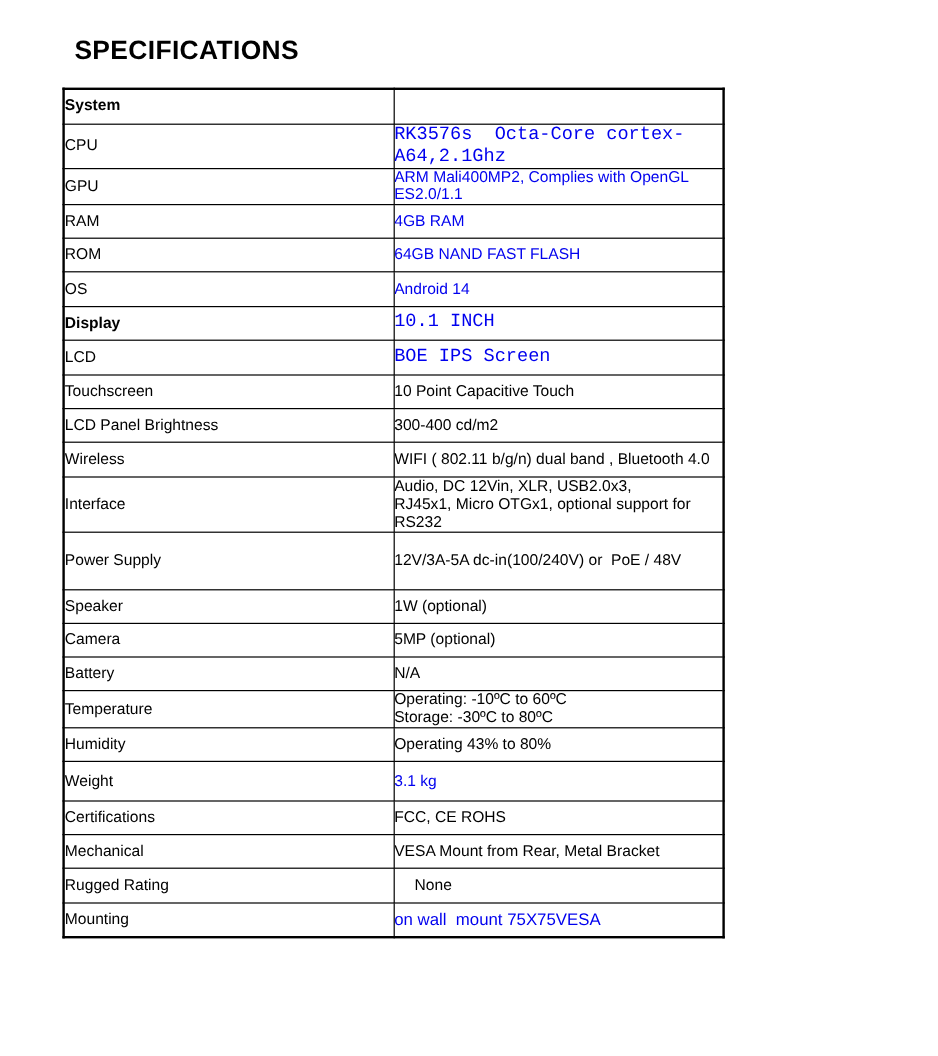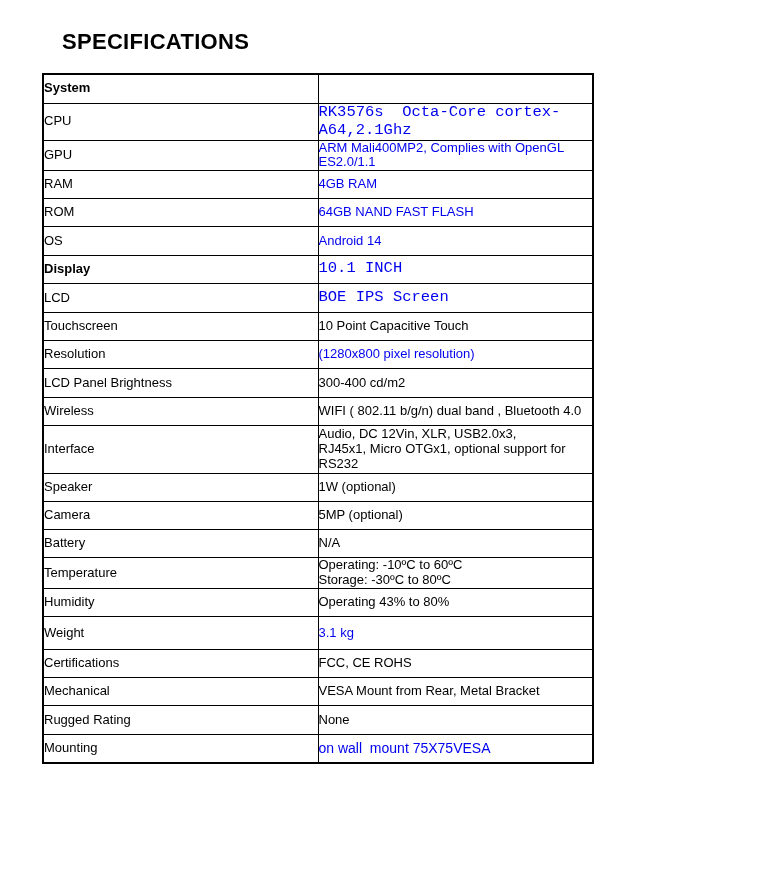--- a/index.html
+++ b/index.html
@@ -17,21 +17,21 @@
     position: absolute;
     left: 62px;
     top: 29px;
     font-size: 22px;
     font-weight: bold;
     letter-spacing: 0.3px;
     white-space: nowrap;
   }
   table.spec-table {
     position: absolute;
-    left: 42px;
+    left: 52px;
     top: 73px;
     width: 552px;
     border-collapse: collapse;
     table-layout: fixed;
     border: 2px solid #000000;
   }
   table.spec-table td {
     border: 1px solid #000000;
     padding: 0;
     vertical-align: middle;
@@ -105,35 +105,35 @@
       </tr>
       <tr>
         <td class="label-cell">LCD</td>
         <td class="value-cell val-lg" style="color: rgb(0, 0, 238);">BOE IPS Screen</td>
       </tr>
       <tr>
         <td class="label-cell">Touchscreen</td>
         <td class="value-cell" style="color: rgb(0, 0, 0);">10 Point Capacitive Touch</td>
       </tr>
       <tr>
-        <td class="label-cell">Resolution</td>
-        <td class="value-cell" style="color: rgb(0, 0, 238);">(1280x800 pixel resolution)</td>
-      </tr>
-      <tr>
         <td class="label-cell">LCD Panel Brightness</td>
         <td class="value-cell" style="color: rgb(0, 0, 0);">300-400 cd/m2</td>
       </tr>
       <tr>
         <td class="label-cell">Wireless</td>
         <td class="value-cell" style="color: rgb(0, 0, 0);">WIFI ( 802.11 b/g/n) dual band , Bluetooth 4.0</td>
       </tr>
       <tr>
         <td class="label-cell">Interface</td>
         <td class="value-cell" style="color: rgb(0, 0, 0);">Audio, DC 12Vin, XLR, USB2.0x3,
 RJ45x1, Micro OTGx1, optional support for RS232</td>
+      </tr>
+      <tr>
+        <td class="label-cell">Power Supply</td>
+        <td class="value-cell" style="color: rgb(0, 0, 0);">12V/3A-5A dc-in(100/240V) or  PoE / 48V</td>
       </tr>
       <tr>
         <td class="label-cell">Speaker</td>
         <td class="value-cell" style="color: rgb(0, 0, 0);">1W (optional)</td>
       </tr>
       <tr>
         <td class="label-cell">Camera</td>
         <td class="value-cell" style="color: rgb(0, 0, 0);">5MP (optional)</td>
       </tr>
       <tr>
@@ -156,20 +156,20 @@
       <tr>
         <td class="label-cell">Certifications</td>
         <td class="value-cell" style="color: rgb(0, 0, 0);">FCC, CE ROHS</td>
       </tr>
       <tr>
         <td class="label-cell">Mechanical</td>
         <td class="value-cell" style="color: rgb(0, 0, 0);">VESA Mount from Rear, Metal Bracket</td>
       </tr>
       <tr>
         <td class="label-cell">Rugged Rating</td>
-        <td class="value-cell" style="color: rgb(0, 0, 0);">None</td>
+        <td class="value-cell" style="color: rgb(0, 0, 0); padding-left: 17px;">None</td>
       </tr>
       <tr>
         <td class="label-cell">Mounting</td>
         <td class="value-cell val-md" style="color: rgb(0, 0, 238);">on wall  mount 75X75VESA</td>
       </tr>
     </tbody>
 </table>
 
 </body></html>

